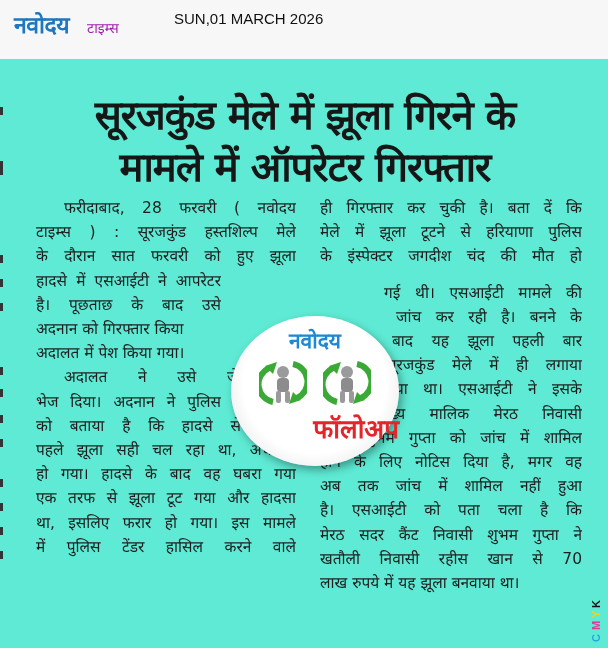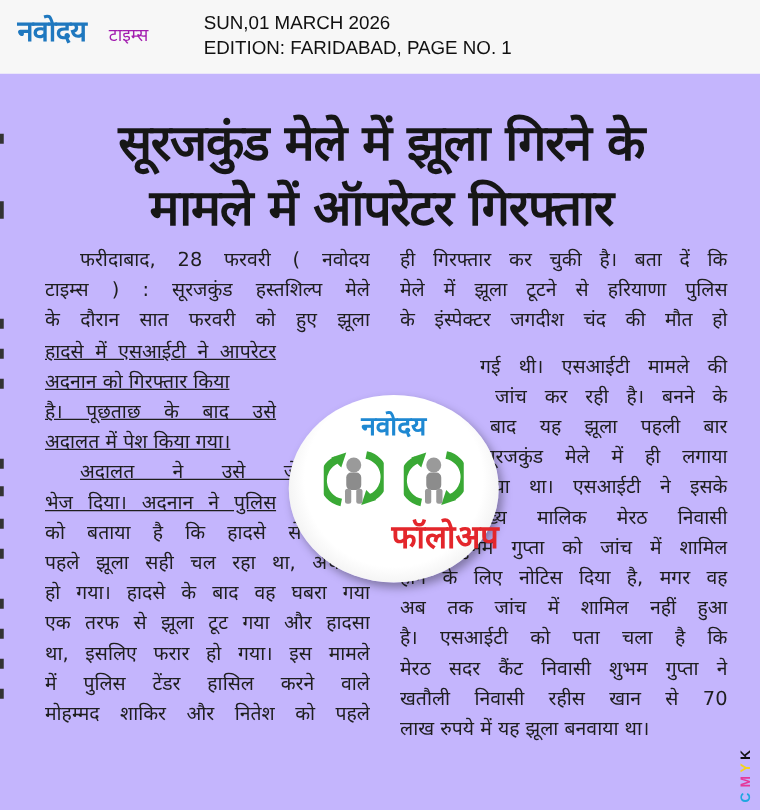--- a/index.html
+++ b/index.html
@@ -18,29 +18,29 @@
       position: absolute; left: 14px; top: 8px;
       display: flex; align-items: baseline;
     }
     .logo-main {
       font-weight: 900; font-size: 23px; color: #1f78bf; letter-spacing: -0.5px;
     }
     .logo-sub {
       font-size: 14px; color: #a21caf; margin-left: 18px;
     }
     .meta {
-      position: absolute; left: 163px; top: 9px;
+      position: absolute; left: 174px; top: 9px;
       font-family: "Liberation Sans", sans-serif; font-size: 15px; line-height: 20px;
       color: #111; font-weight: 500;
     }
     .meta div { white-space: nowrap; }
 
     .clip {
       position: absolute; left: 0; top: 59px; width: 608px; height: 589px;
-      background: #c4b5fd;
+      background: #5eead4;
     }
     .edge-marks {
       position: absolute; left: 0; top: 0; width: 8px; height: 589px;
     }
     .edge-mark { position: absolute; left: 0; width: 3px; background: #333; }
 
     .headline {
       position: absolute; left: 20px; top: 30px; width: 570px;
       text-align: center;
       font-family: "DejaVu Sans", sans-serif; font-weight: 900;
@@ -53,21 +53,21 @@
       font-family: "DejaVu Sans", sans-serif;
       font-size: 15.5px; line-height: 24.2px; color: #1e1e1e;
       text-align: justify;
     }
     .col-left { left: 36px; width: 260px; }
     .col-right { left: 320px; width: 262px; }
     .line { display: block; white-space: nowrap; overflow: hidden; text-align-last: justify; }
     .line.last { text-align-last: left; }
     .ind { padding-left: 28px; }
 
-    .col-left .line.short { width: 185px; text-decoration: underline; }
+    .col-left .line.short { width: 185px; }
     .col-right .line.r-inset-1 { padding-left: 64px; margin-top: 12px; }
     .col-right .line.r-inset-2 { padding-left: 76px; }
     .col-right .line.r-inset-3 { padding-left: 72px; }
     .col-right .line.r-inset-4 { padding-left: 66px; }
     .col-right .line.r-inset-5 { padding-left: 58px; }
     .col-right .line.r-inset-6 { padding-left: 44px; }
 
     .badge {
       position: absolute; left: 231px; top: 257px; width: 168px; height: 150px;
       border-radius: 50%;
@@ -93,21 +93,20 @@
 </head>
 <body>
 
 <div class="topbar">
   <div class="logo">
     <span class="logo-main">नवोदय</span>
     <span class="logo-sub">टाइम्स</span>
   </div>
   <div class="meta">
     <div>SUN,01 MARCH 2026</div>
-    <div>EDITION: FARIDABAD, PAGE NO. 1</div>
   </div>
 </div>
 
 <div class="clip">
   <div class="edge-marks">
     <div class="edge-mark" style="top:48px;height:8px;"></div>
     <div class="edge-mark" style="top:102px;height:14px;"></div>
     <div class="edge-mark" style="top:196px;height:8px;"></div>
     <div class="edge-mark" style="top:220px;height:8px;"></div>
     <div class="edge-mark" style="top:244px;height:8px;"></div>
@@ -124,32 +123,31 @@
   <h1 class="headline" style="margin:0;">
     <div>सूरजकुंड मेले में झूला गिरने के</div>
     <div>मामले में ऑपरेटर गिरफ्तार</div>
   </h1>
 
   <div class="col col-left">
     <span class="line ind">फरीदाबाद, 28 फरवरी ( नवोदय</span>
     <span class="line">टाइम्स ) :  सूरजकुंड हस्तशिल्प मेले</span>
     <span class="line">के दौरान सात फरवरी को हुए झूला</span>
     <span class="line short">हादसे में एसआईटी ने आपरेटर</span>
+    <span class="line short">है। पूछताछ के बाद उसे</span>
     <span class="line short last">अदनान को गिरफ्तार किया</span>
-    <span class="line short">है। पूछताछ के बाद उसे</span>
     <span class="line short last">अदालत में पेश किया गया।</span>
     <span class="line short ind">अदालत ने उसे जेल</span>
     <span class="line short">भेज दिया। अदनान ने पुलिस</span>
     <span class="line" style="width:205px;">को बताया है कि हादसे से</span>
     <span class="line">पहले झूला सही चल रहा था, अचानक</span>
     <span class="line">हो गया। हादसे के बाद वह घबरा गया</span>
     <span class="line">एक तरफ से झूला टूट गया और हादसा</span>
     <span class="line">था, इसलिए फरार हो गया। इस मामले</span>
     <span class="line">में पुलिस टेंडर हासिल करने वाले</span>
-    <span class="line">मोहम्मद शाकिर और नितेश को पहले</span>
   </div>
 
   <div class="col col-right">
     <span class="line">ही गिरफ्तार कर चुकी है। बता दें कि</span>
     <span class="line">मेले में झूला टूटने से हरियाणा पुलिस</span>
     <span class="line">के इंस्पेक्टर जगदीश चंद की मौत हो</span>
     <span class="line r-inset-1">गई थी। एसआईटी मामले की</span>
     <span class="line r-inset-2">जांच कर रही है। बनने के</span>
     <span class="line r-inset-3">बाद यह झूला पहली बार</span>
     <span class="line r-inset-4">सूरजकुंड मेले में ही लगाया</span>

